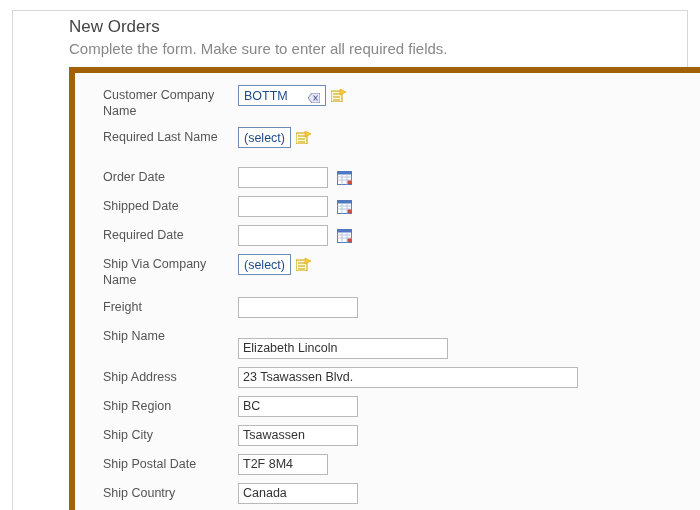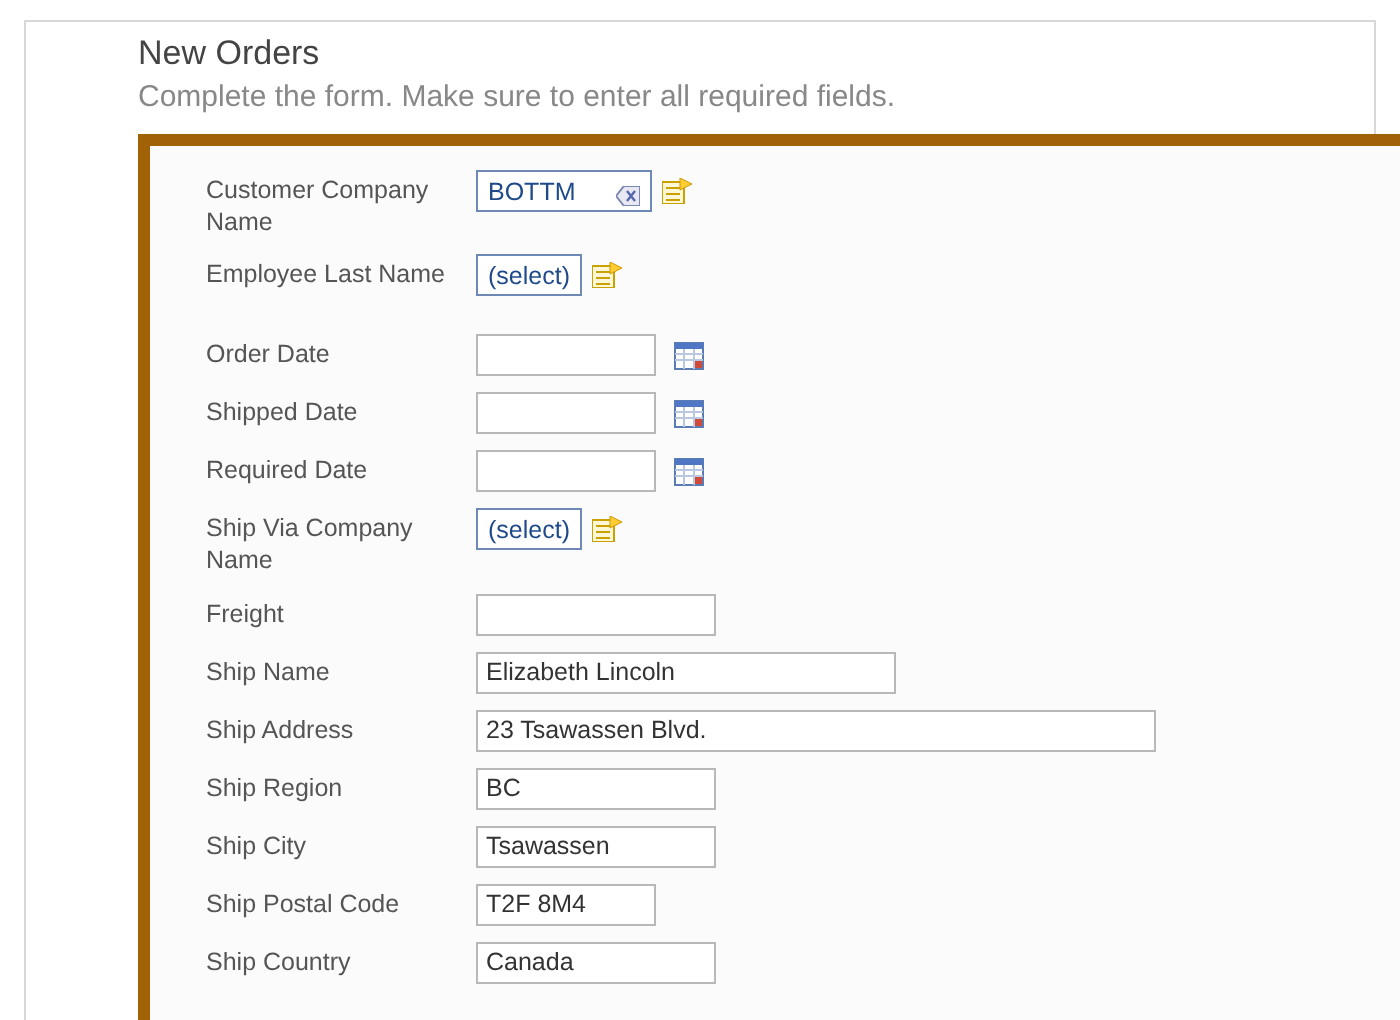--- a/index.html
+++ b/index.html
@@ -70,21 +70,21 @@
     border: 1px solid #b8b8b8;
     background: #fff;
     font-family: inherit;
     font-size: 12.5px;
     padding: 2px 4px;
     height: 21px;
     color: #333;
   }
   .w90  { width: 90px; }
   .w120 { width: 120px; }
-  .w210 { width: 210px; }
+  .w210 { width: 210px; margin-top: 12px; }
   .w340 { width: 340px; }
   .cal-btn {
     display: inline-flex;
     align-items: center;
     justify-content: center;
     cursor: pointer;
     margin-left: 4px;
   }
   .footer-row {
     margin: 12px 0 0 50px;
@@ -137,21 +137,21 @@
             <line x1="2" y1="5" x2="9" y2="5" stroke="#c9a100" stroke-width="1"></line>
             <line x1="2" y1="8" x2="9" y2="8" stroke="#c9a100" stroke-width="1"></line>
             <line x1="2" y1="11" x2="9" y2="11" stroke="#c9a100" stroke-width="1"></line>
             <polygon points="9,0 15,3 9,6" fill="#ffcc33" stroke="#cc9900" stroke-width="0.5"></polygon>
           </svg>
         </span>
       </div>
     </div>
 
     <div class="form-row two-line">
-      <div class="form-label">Employee Last Name</div>
+      <div class="form-label">Required Last Name</div>
       <div class="form-value">
         <span class="lookup-box placeholder">
           <span>(select)</span>
         </span>
         <span class="new-record-icon">
           <svg width="15" height="13" viewBox="0 0 15 13">
             <rect x="0" y="2" width="11" height="11" fill="#fff7d6" stroke="#c9a100" stroke-width="1"></rect>
             <line x1="2" y1="5" x2="9" y2="5" stroke="#c9a100" stroke-width="1"></line>
             <line x1="2" y1="8" x2="9" y2="8" stroke="#c9a100" stroke-width="1"></line>
             <line x1="2" y1="11" x2="9" y2="11" stroke="#c9a100" stroke-width="1"></line>
@@ -262,21 +262,21 @@
     </div>
 
     <div class="form-row">
       <div class="form-label">Ship City</div>
       <div class="form-value">
         <input class="text-input w120" value="Tsawassen" style="">
       </div>
     </div>
 
     <div class="form-row">
-      <div class="form-label">Ship Postal Code</div>
+      <div class="form-label">Ship Postal Date</div>
       <div class="form-value">
         <input class="text-input w90" value="T2F 8M4" style="">
       </div>
     </div>
 
     <div class="form-row">
       <div class="form-label">Ship Country</div>
       <div class="form-value">
         <input class="text-input w120" value="Canada" style="">
       </div>

